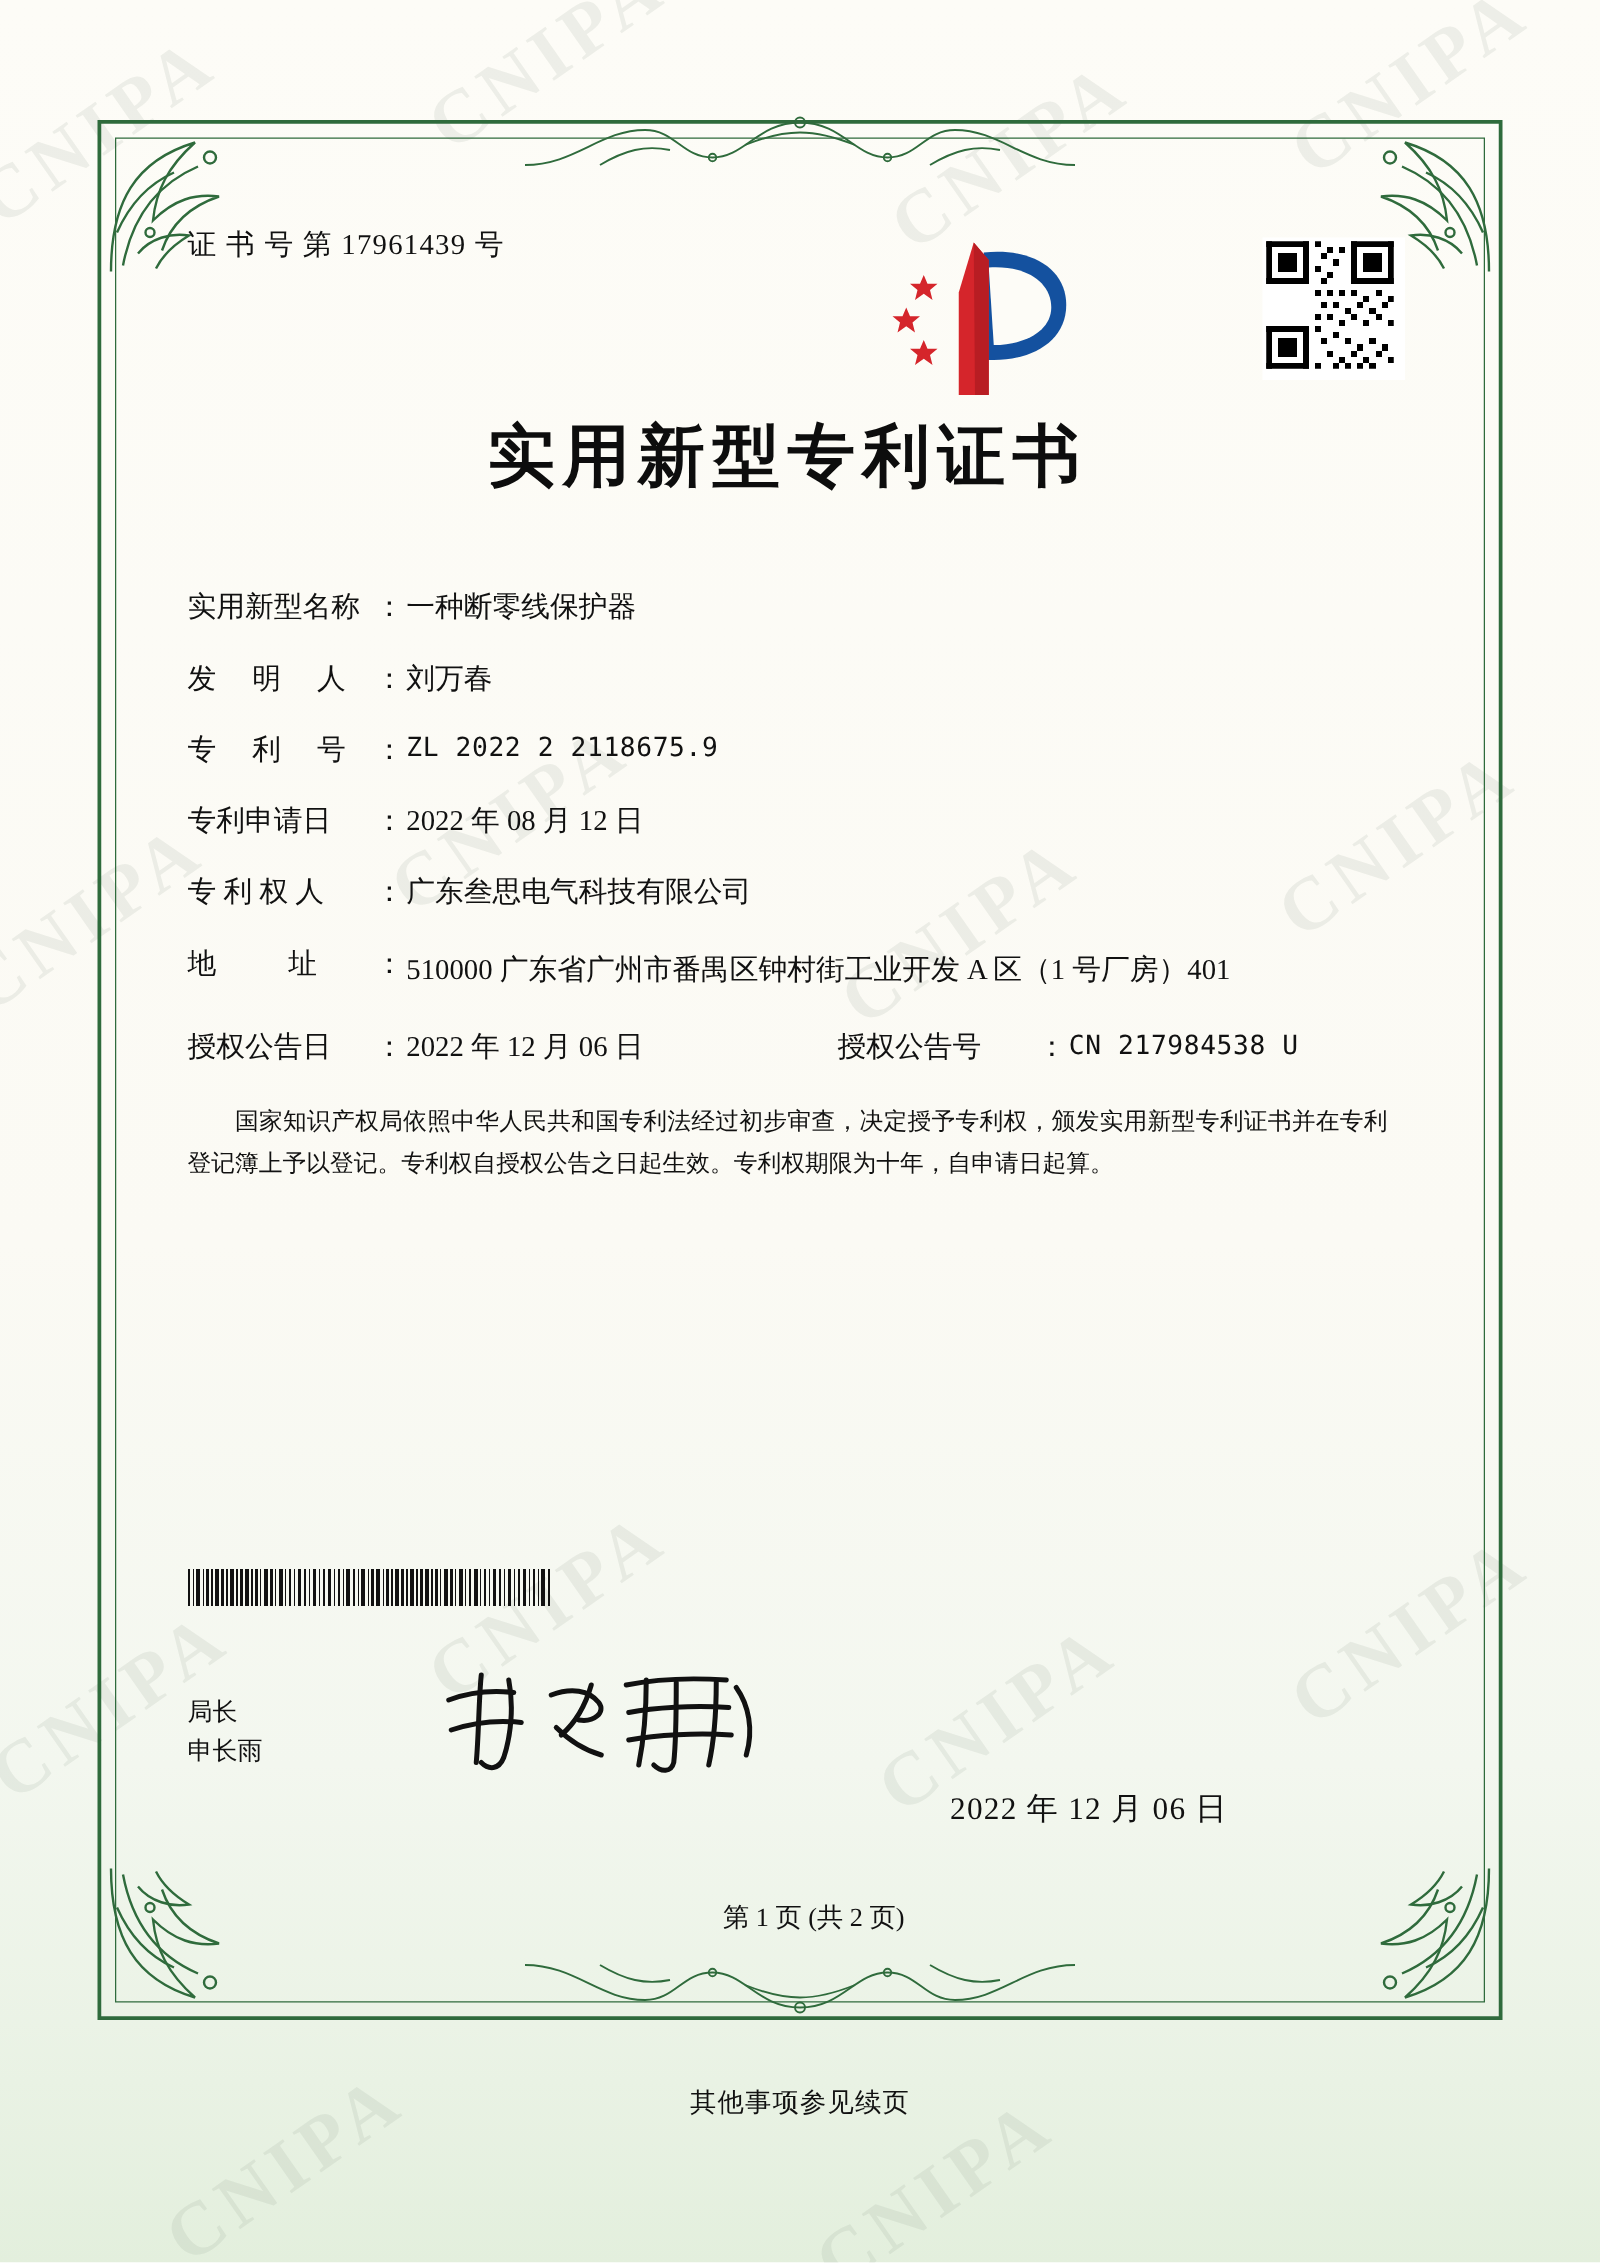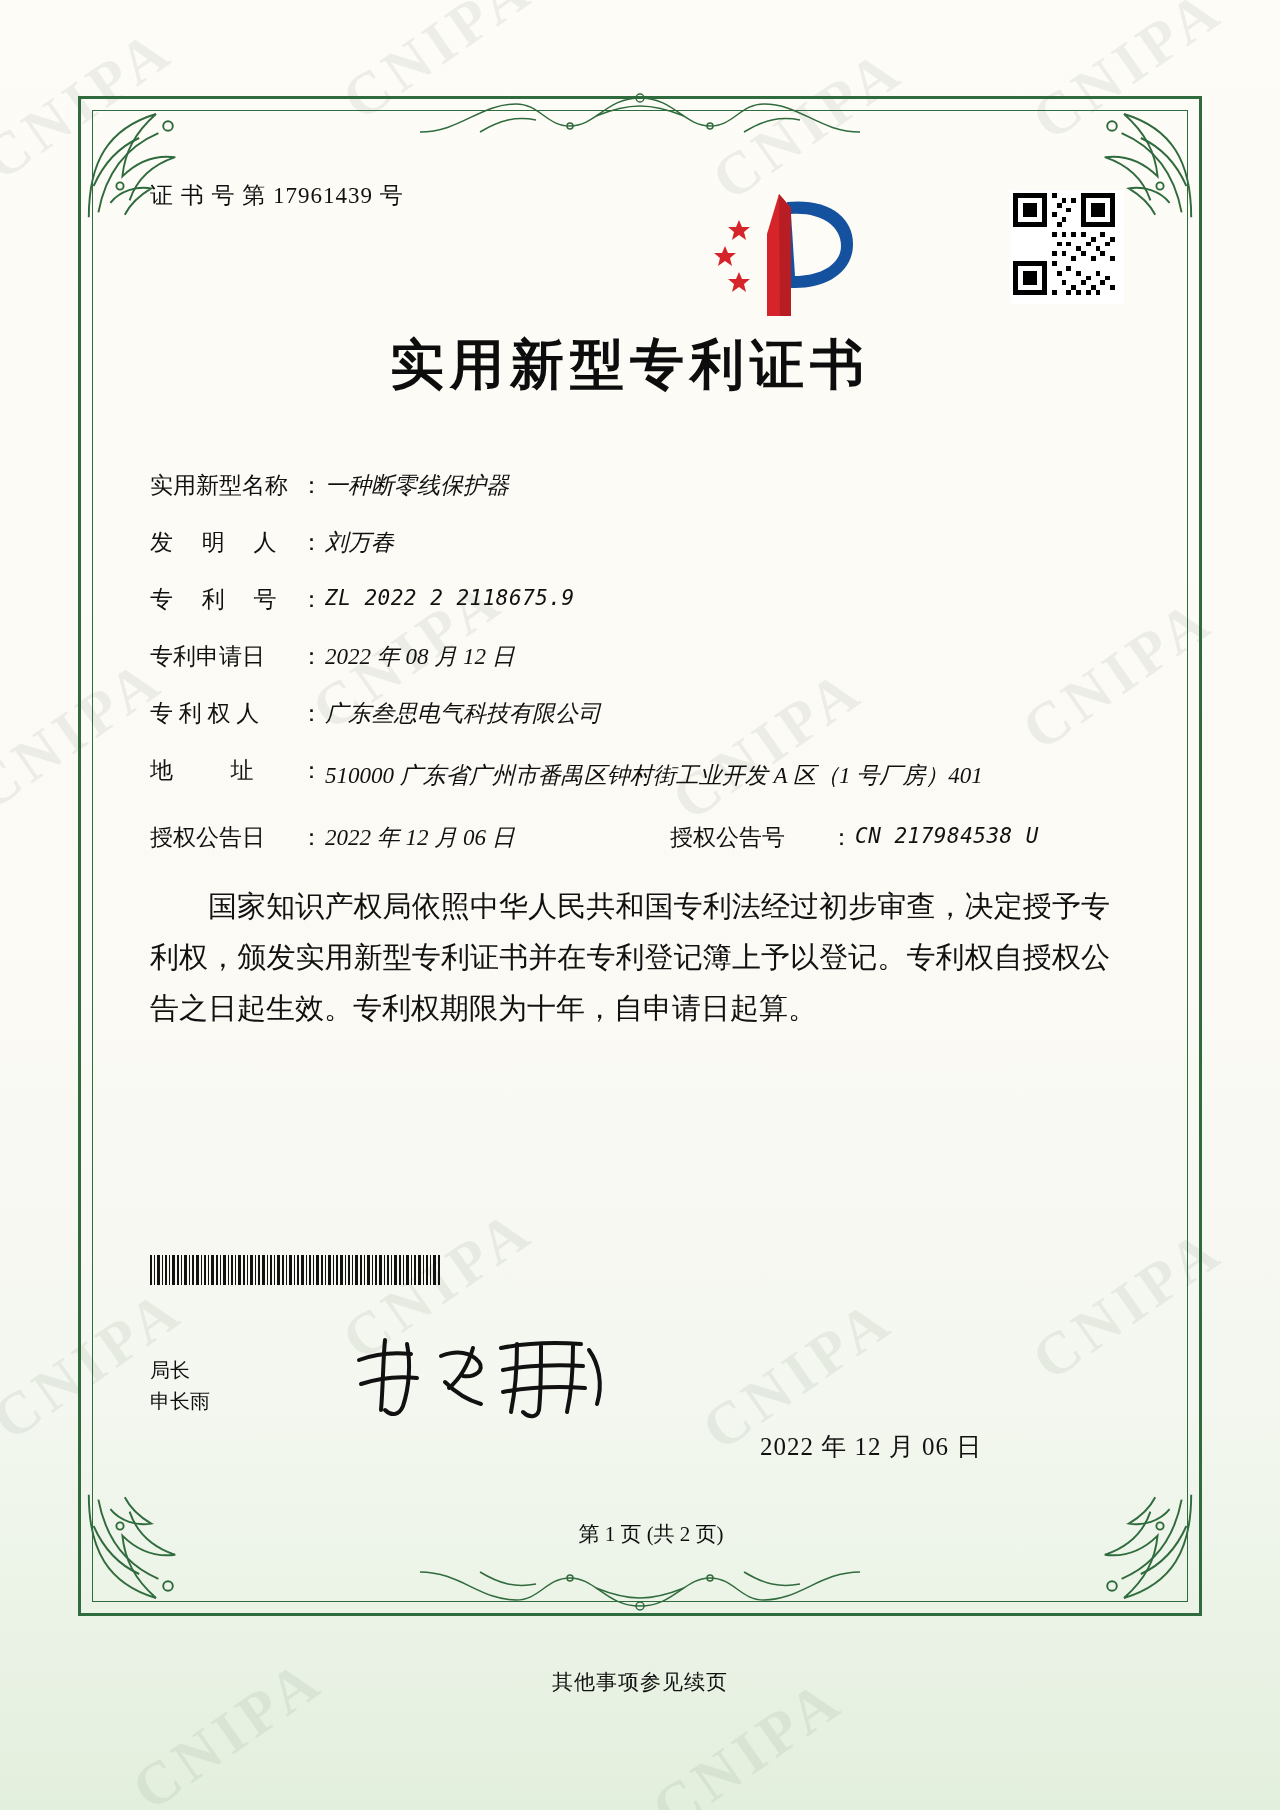--- a/index.html
+++ b/index.html
@@ -148,42 +148,41 @@
   .field-label {
     width: 150px;
     flex: 0 0 150px;
     letter-spacing: 0px;
     white-space: pre;
   }
   .field-colon { flex: 0 0 auto; }
   .field-value {
     flex: 1;
     padding-left: 2px;
-    font-style: italic;
   }
   .mono-val {
     font-family: "DejaVu Sans Mono", "Liberation Mono", monospace;
     font-size: 21px;
     letter-spacing: 0.5px;
   }
   .addr-value { line-height: 1.45; }
 
   .dual-row {
     display: flex;
     align-items: flex-start;
     margin-bottom: 30px;
     font-size: 23px;
   }
   .dual-left { flex: 0 0 520px; display: flex; }
   .dual-right { flex: 1; display: flex; }
   .dual-right .field-label { width: 160px; flex: 0 0 160px; }
 
   .paras {
     margin-top: 32px;
-    font-size: 29px;
+    font-size: 19px;
     line-height: 1.75;
     text-align: justify;
     color: #111;
   }
   .paras p { margin: 0 0 6px 0; text-indent: 2em; }
 
   .barcode {
     position: absolute;
     left: 150px; top: 1255px;
     width: 300px; height: 30px;

